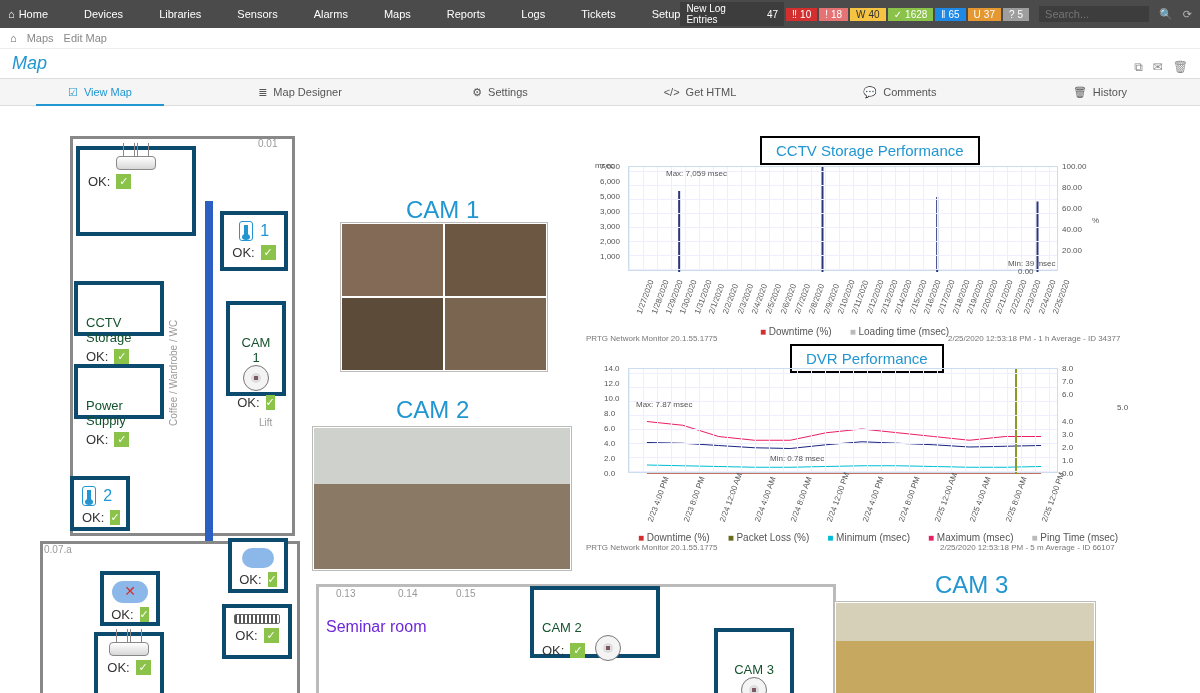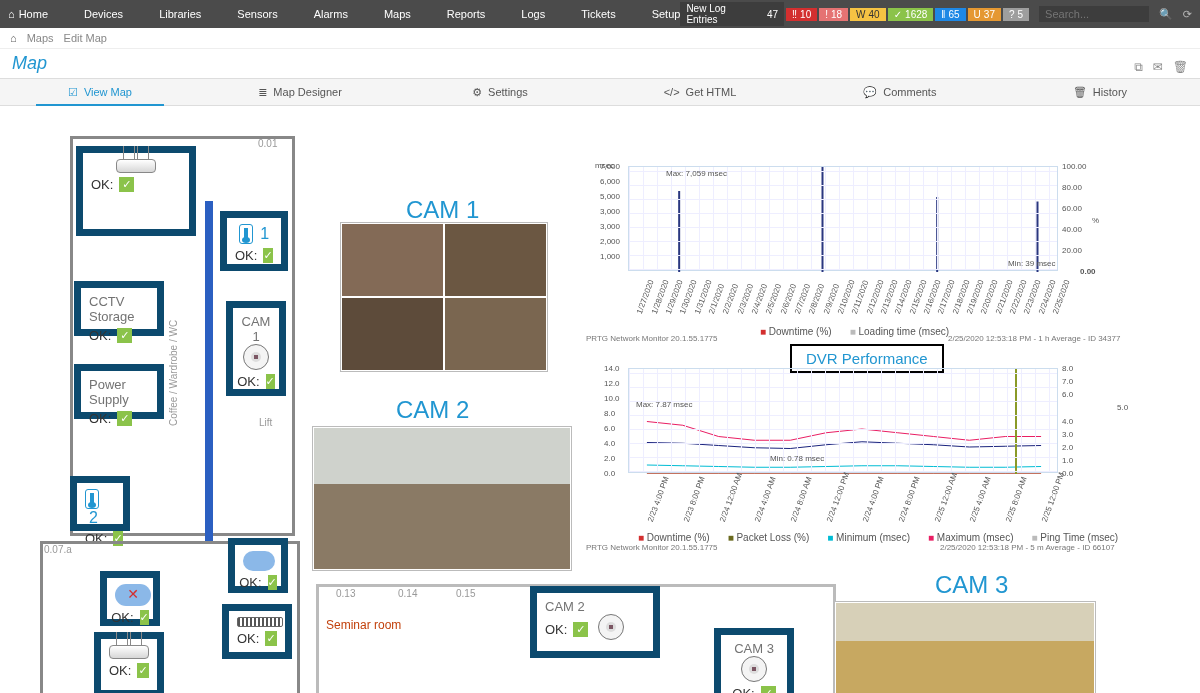--- a/index.html
+++ b/index.html
@@ -38,22 +38,22 @@
   .tabstrip { display:flex; border-top:1px solid #ddd; border-bottom:1px solid #ddd; background:#f5f5f5; height:28px; }
   .tab { flex:1; display:flex; align-items:center; justify-content:center; gap:6px; font-size:11px; color:#555; cursor:pointer; position:relative; }
   .tab.active { color:#2196d1; }
   .tab.active::after { content:""; position:absolute; left:18%; right:18%; bottom:-1px; height:2px; background:#2196d1; }
 
   
   .canvas { position:relative; width:1200px; height:620px; overflow:hidden; background:#fff; }
   .room-label { font-size:10px; color:#999; position:absolute; }
   .vtext { writing-mode:vertical-rl; transform:rotate(180deg); }
 
-  .box { position:absolute; border:7px solid #0c4a6e; background:#fff; padding:6px 8px; }
-  .box .label { color:#737373; font-size:13px; font-weight:400; display:block; }
+  .box { position:absolute; border:4px solid #0c4a6e; background:#fff; padding:6px 8px; }
+  .box .label { color:#14532d; font-size:13px; font-weight:400; display:block;margin-top:24px; }
   .statusline { display:flex; align-items:center; gap:6px; font-size:13px; color:#333; margin-top:4px; }
   .check { width:15px; height:15px; background:#8bc34a; display:inline-flex; align-items:center; justify-content:center; color:#fff; font-size:11px; }
   .check::before { content:"✓"; }
 
   .camicon { width:26px; height:26px; border:1px solid #777; border-radius:50%; display:flex; align-items:center; justify-content:center; background:#f4f4f4; margin:0 auto 4px; }
   .camicon::before { content:""; width:10px; height:10px; border-radius:50%; background:radial-gradient(circle,#7b5663 35%,#ddd 36%); }
   .routericon { width:40px; height:14px; border:1px solid #888; border-radius:4px; background:linear-gradient(#fff,#d7d7d7); margin:0 auto 4px; position:relative; }
   .routericon::before, .routericon::after { content:""; position:absolute; width:10px; height:14px; border-left:1px solid #888; border-right:1px solid #888; top:-14px; }
   .routericon::before { left:6px; } .routericon::after { right:6px; }
   .thermo { width:14px; height:20px; border:1px solid #2196d1; border-radius:3px; display:inline-block; position:relative; vertical-align:middle; }
@@ -258,21 +258,21 @@
     <div class="statusline" style="justify-content:center">
         <span>OK:</span>
         <span class="check"></span>
       </div>
   </div>
 
   <div class="floorwalls" style="left:316px; top:478px; width:520px; height:210px;border-color:#bbb;"></div>
   <div class="room-label" style="left:336px; top:482px;">0.13</div>
   <div class="room-label" style="left:398px; top:482px;">0.14</div>
   <div class="room-label" style="left:456px; top:482px;">0.15</div>
-  <div class="room-label" style="left:326px; top:512px; color:#c2410c; font-size:12px;">Seminar room</div>
+  <div class="room-label" style="left:326px; top:512px; color:#6d28d9; font-size:16px;">Seminar room</div>
 
   <div class="box" style="left:530px; top:480px; width:130px; height:72px;">
     <span class="label">CAM 2</span>
     <div style="display:flex;align-items:center;gap:10px">
       <div class="statusline">
           <span>OK:</span>
           <span class="check"></span>
         </div>
       <div class="camicon" style="margin:0"></div>
     </div>
@@ -296,20 +296,21 @@
   </div>
   <div class="cam-title" style="left:396px; top:290px;">CAM 2</div>
   <div class="cam-frame single" style="left:312px; top:320px; width:260px; height:145px;">
     <div class="img" style="background:linear-gradient(#cfd2cc 0 40%,#8a7a65 40% 100%)"></div>
   </div>
   <div class="cam-title" style="left:935px; top:465px;">CAM 3</div>
   <div class="cam-frame single" style="left:834px; top:495px; width:262px; height:130px;">
     <div class="img" style="background:linear-gradient(#d7d0b8 0 30%,#c7a861 30% 100%)"></div>
   </div>
 
+  <div class="chart-title" style="left:760px; top:30px;">CCTV Storage Performance</div>
   <div class="chart-area" id="chart1" style="left:628px; top:60px; width:430px; height:105px;">
     <div class="chart-grid"></div>
     <svg class="spikes" width="430" height="105">
         <line x1="50.166666666666664" y1="105" x2="50.166666666666664" y2="24"></line>
         <line x1="193.5" y1="105" x2="193.5" y2="-0.8850000000000051"></line>
         <line x1="308.1666666666667" y1="105" x2="308.1666666666667" y2="30"></line>
         <line x1="408.5" y1="105" x2="408.5" y2="34.5"></line>
       </svg>
   </div>
   <div class="axis-tick" style="left:595px; top:55px;">msec</div>
@@ -319,21 +320,21 @@
   <div id="chart1-yticks">
       <div class="axis-tick" style="left: 600px; top: 146px;">1,000</div>
       <div class="axis-tick" style="left: 600px; top: 131px;">2,000</div>
       <div class="axis-tick" style="left: 600px; top: 116px;">3,000</div>
       <div class="axis-tick" style="left: 600px; top: 101px;">3,000</div>
       <div class="axis-tick" style="left: 600px; top: 86px;">5,000</div>
       <div class="axis-tick" style="left: 600px; top: 71px;">6,000</div>
       <div class="axis-tick" style="left: 600px; top: 56px;">7,000</div>
     </div>
   <div id="chart1-y2ticks">
-      <div class="axis-tick" style="left: 1080px; top: 161px; font-weight: bold;">0.00</div>
+      <div class="axis-tick" style="left: 1018px; top: 161px;">0.00</div>
       <div class="axis-tick" style="left: 1062px; top: 140px;">20.00</div>
       <div class="axis-tick" style="left: 1062px; top: 119px;">40.00</div>
       <div class="axis-tick" style="left: 1062px; top: 98px;">60.00</div>
       <div class="axis-tick" style="left: 1062px; top: 77px;">80.00</div>
       <div class="axis-tick" style="left: 1062px; top: 56px;">100.00</div>
     </div>
   <div id="chart1-xticks">
       <div class="axis-tick vert" style="left: 635.167px; top: 206px;">1/27/2020</div>
       <div class="axis-tick vert" style="left: 649.5px; top: 206px;">1/28/2020</div>
       <div class="axis-tick vert" style="left: 663.833px; top: 206px;">1/29/2020</div>

